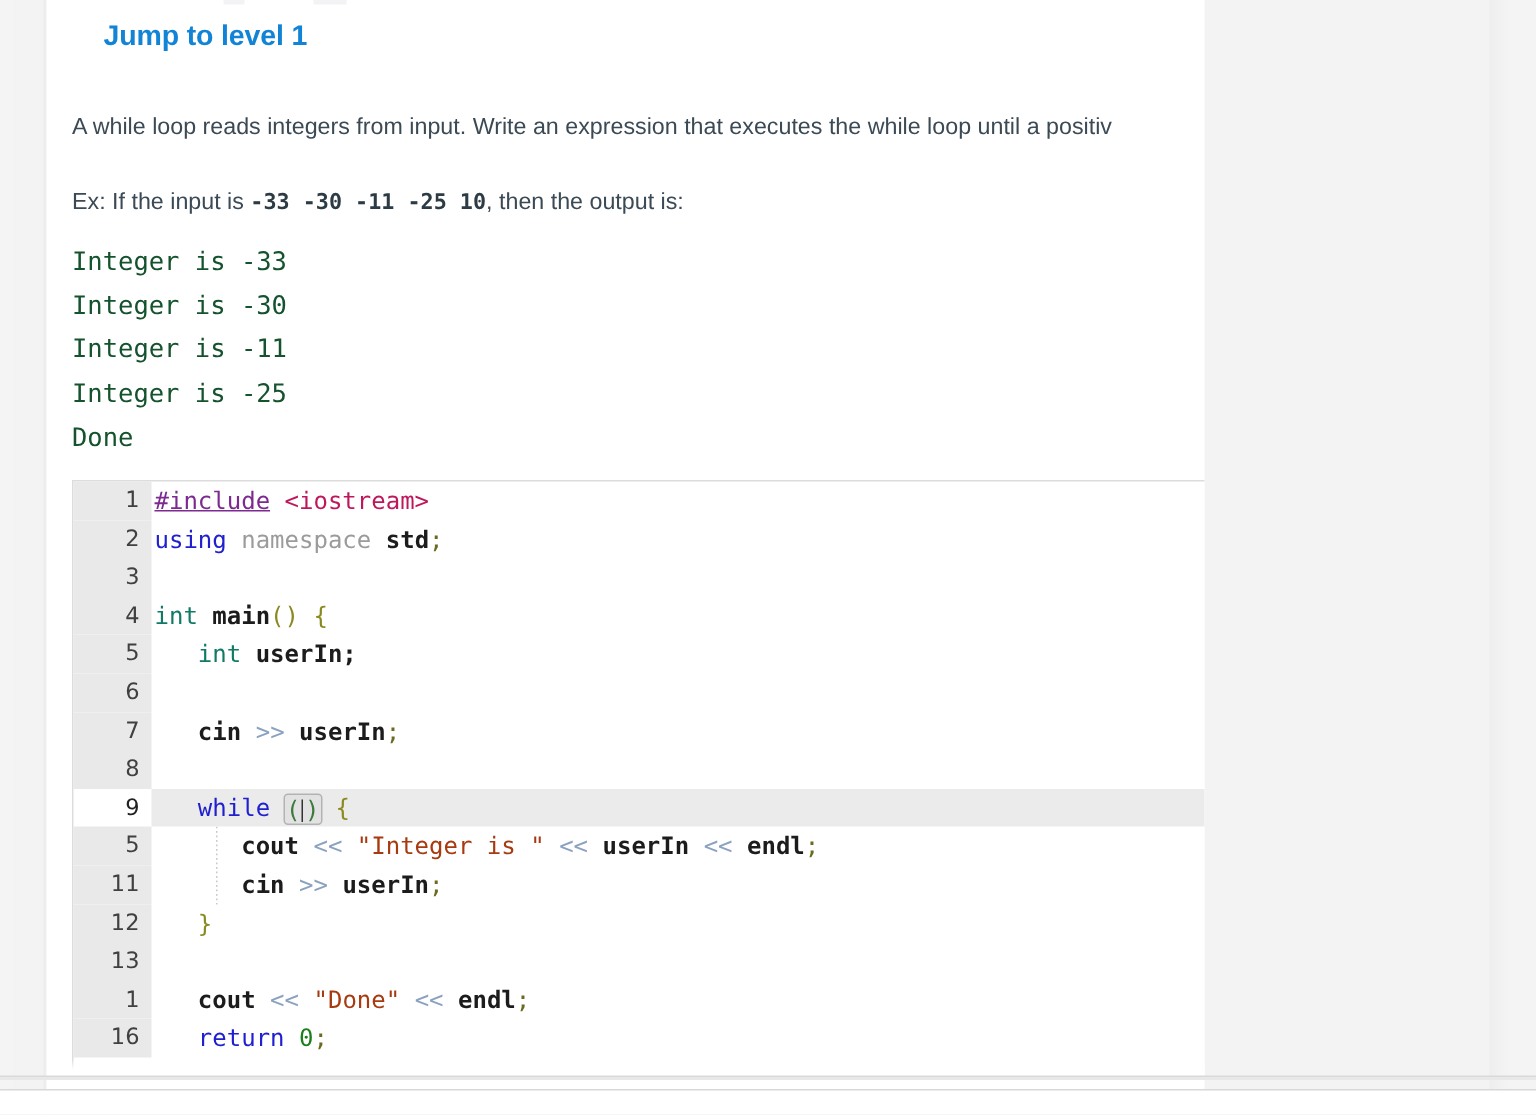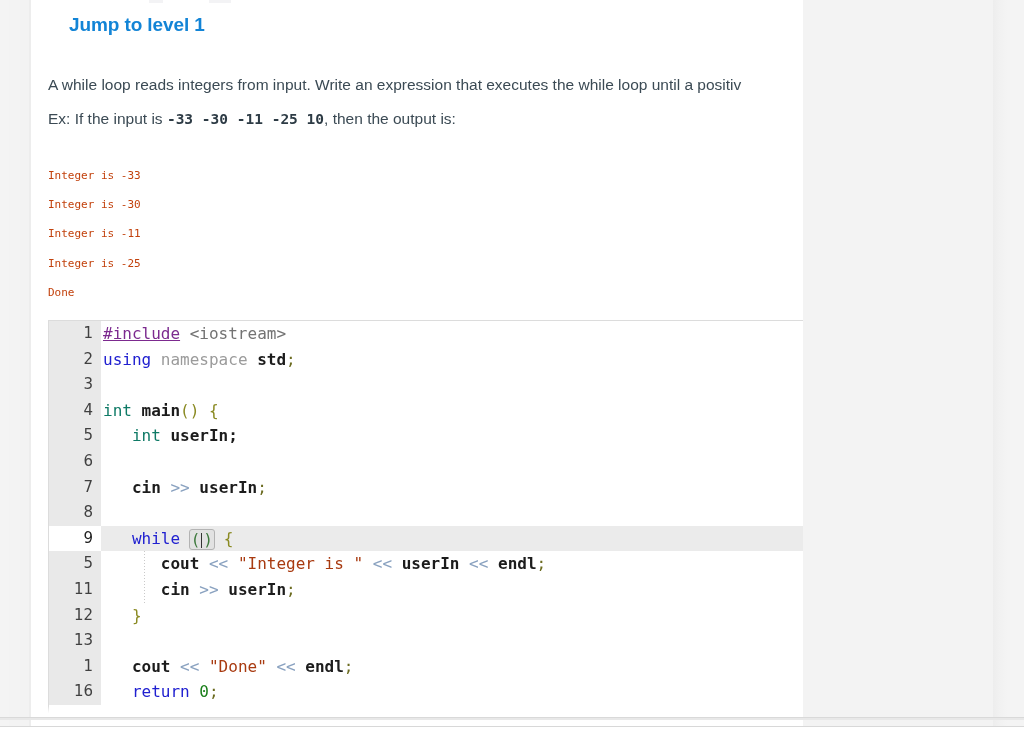--- a/index.html
+++ b/index.html
@@ -87,39 +87,39 @@
   
   .prose {
     position: absolute;
     left: 17px;
     font-size: 15.5px;
     color: #3b4a54;
     white-space: nowrap;
     line-height: 22px;
   }
   #desc-line  { top: 74px; }
-  #ex-line    { top: 108px; }
+  #ex-line    { top: 124px; }
 
   .inline-code {
     font-family: "DejaVu Sans Mono", monospace;
     font-weight: bold;
     font-size: 14.5px;
     color: #2d3b45;
     letter-spacing: 0px;
   }
 
   
   #expected-output {
     position: absolute;
     left: 17px;
     top: 161px;
     font-family: "DejaVu Sans Mono", monospace;
-    font-size: 11px;
+    font-size: 17px;
     line-height: 29.2px;
-    color: #c2410c;
+    color: #14532d;
     white-space: pre;
   }
 
   
   #code-block {
     position: absolute;
     left: 17px;
     top: 320px;
     width: 928px;
     height: 396px;
@@ -191,21 +191,21 @@
     display: inline-block;
     width: 1px;
     background: #333;
     height: 15px;
     vertical-align: -3px;
     margin: 0 1px;
   }
 
   
   .tok-pre    { color: #7c2a8f; text-decoration: underline; }          
-  .tok-hdr    { color: #737373; margin-top: 16px; }          
+  .tok-hdr    { color: #be185d; margin-top: 16px; }          
   .tok-kw     { color: #2020d0; }          
   .tok-ns     { color: #9b9b9b; }          
   .tok-type   { color: #0f7a66; }          
   .tok-plain  { color: #1c1c1c; font-weight: bold; }
   .tok-paren  { color: #3e7a3e; }          
   .tok-brace  { color: #8a8a22; }          
   .tok-punct  { color: #6b6b1f; }          
   .tok-str    { color: #a83a10; }          
   .tok-op     { color: #8aa2c0; }          
   .tok-num    { color: #1a7f1a; }          

